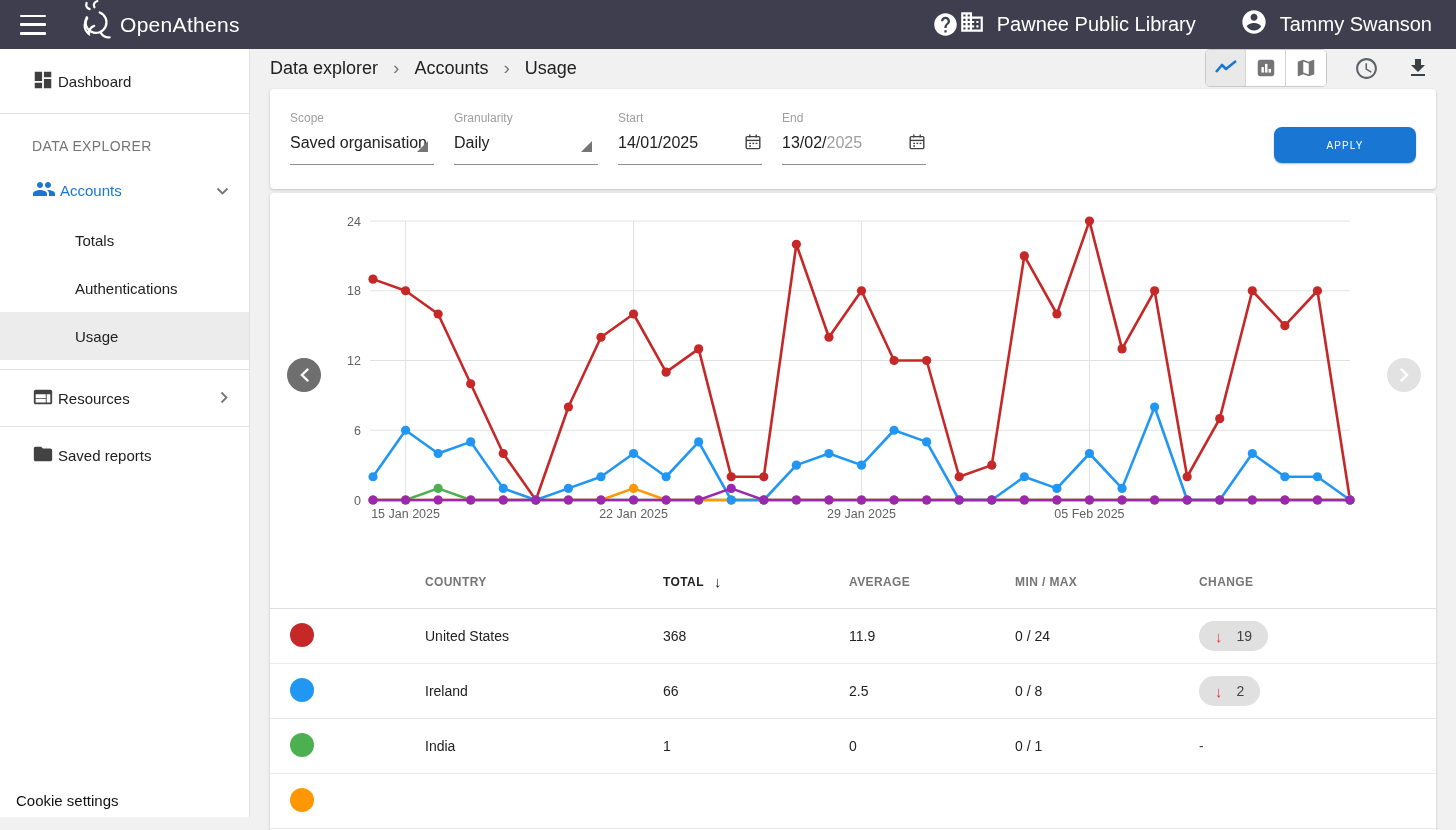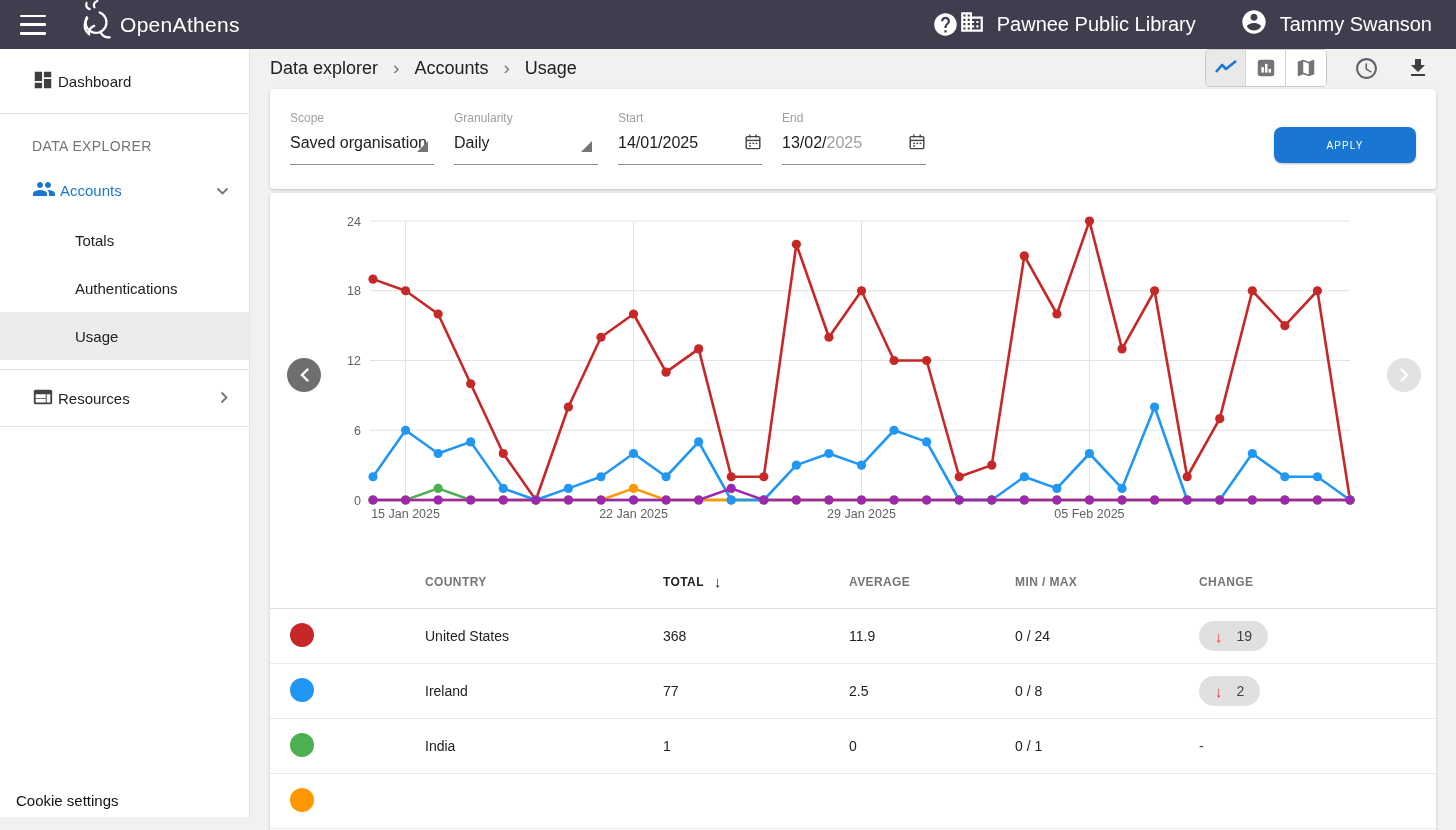--- a/index.html
+++ b/index.html
@@ -165,20 +165,28 @@
           </svg>
       </span>
       <span class="grow">Resources</span>
       <span>
         <svg width="9" height="13" viewBox="0 0 9 13" fill="none" stroke="#757575" stroke-width="1.8">
             <polyline points="1.5,1.5 6.5,6.5 1.5,11.5"></polyline>
           </svg>
       </span>
     </div>
     <div class="divider"></div>
+    <div class="side-item" style="height:56px;">
+      <span>
+        <svg width="22" height="22" viewBox="0 0 24 24" fill="#424242">
+            <path d="M10 4H4c-1.1 0-2 .9-2 2v12c0 1.1.9 2 2 2h16c1.1 0 2-.9 2-2V8c0-1.1-.9-2-2-2h-8l-2-2z"></path>
+          </svg>
+      </span>
+      <span>Saved reports</span>
+    </div>
     <div class="cookie">Cookie settings</div>
   </nav>
 
   <main class="main">
     <div class="crumb-bar">
       <div class="crumbs">
         <span class="crumb">Data explorer</span>
         <span class="crumb-sep">›</span>
         <span class="crumb">Accounts</span>
         <span class="crumb-sep">›</span>
@@ -488,21 +496,21 @@
               <div>11.9</div>
               <div>0 / 24</div>
               <div><span class="pill">
                   <span class="arr">↓</span>
                   <span class="val">19</span>
                 </span></div>
             </div>
             <div class="trow">
               <div class="dotcell"><span class="dot" style="background:#2196f3"></span></div>
               <div>Ireland</div>
-              <div>77</div>
+              <div>66</div>
               <div>2.5</div>
               <div>0 / 8</div>
               <div><span class="pill">
                   <span class="arr">↓</span>
                   <span class="val">2</span>
                 </span></div>
             </div>
             <div class="trow">
               <div class="dotcell"><span class="dot" style="background:#4caf50"></span></div>
               <div>India</div>

